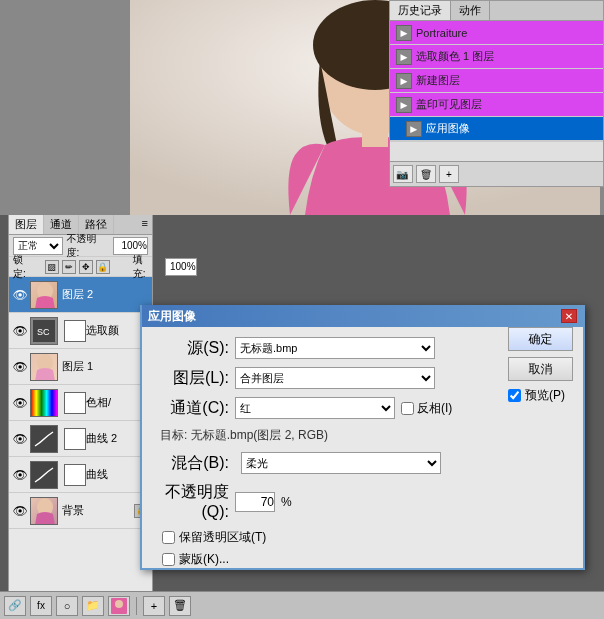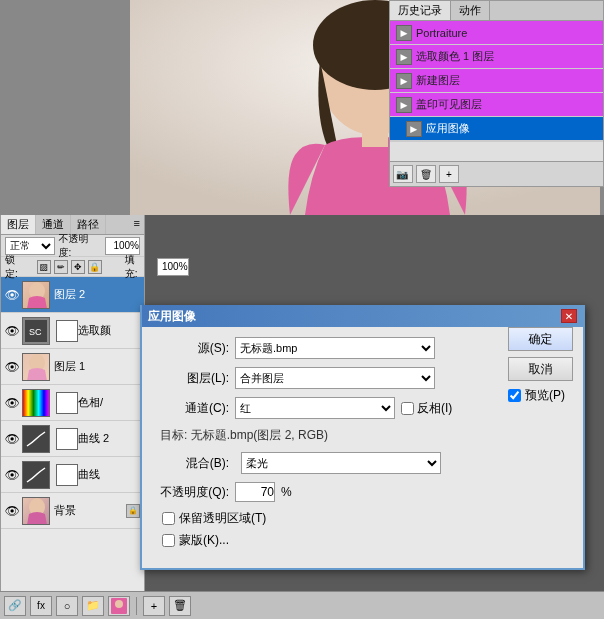--- a/index.html
+++ b/index.html
@@ -117,21 +117,21 @@
       display: flex;
       align-items: center;
       justify-content: center;
       font-size: 10px;
     }
 
     
     .layers-panel {
       position: absolute;
       top: 215px;
-      left: 0;
+      left: 8px;
       width: 145px;
       height: 404px;
       background: #e8e8e8;
       border: 1px solid #999;
       border-top: none;
     }
 
     .layers-tabs {
       display: flex;
       background: #c8c8c8;
@@ -311,21 +311,21 @@
     .dialog-row {
       display: flex;
       align-items: center;
       margin-bottom: 8px;
       gap: 6px;
     }
 
     .dialog-label {
       width: 75px;
       text-align: right;
-      font-size: 12px;
+      font-size: 16px;
       flex-shrink: 0;
     }
 
     .dialog-select {
       height: 22px;
       border: 1px solid #999;
       background: white;
       font-size: 11px;
       cursor: pointer;
     }

